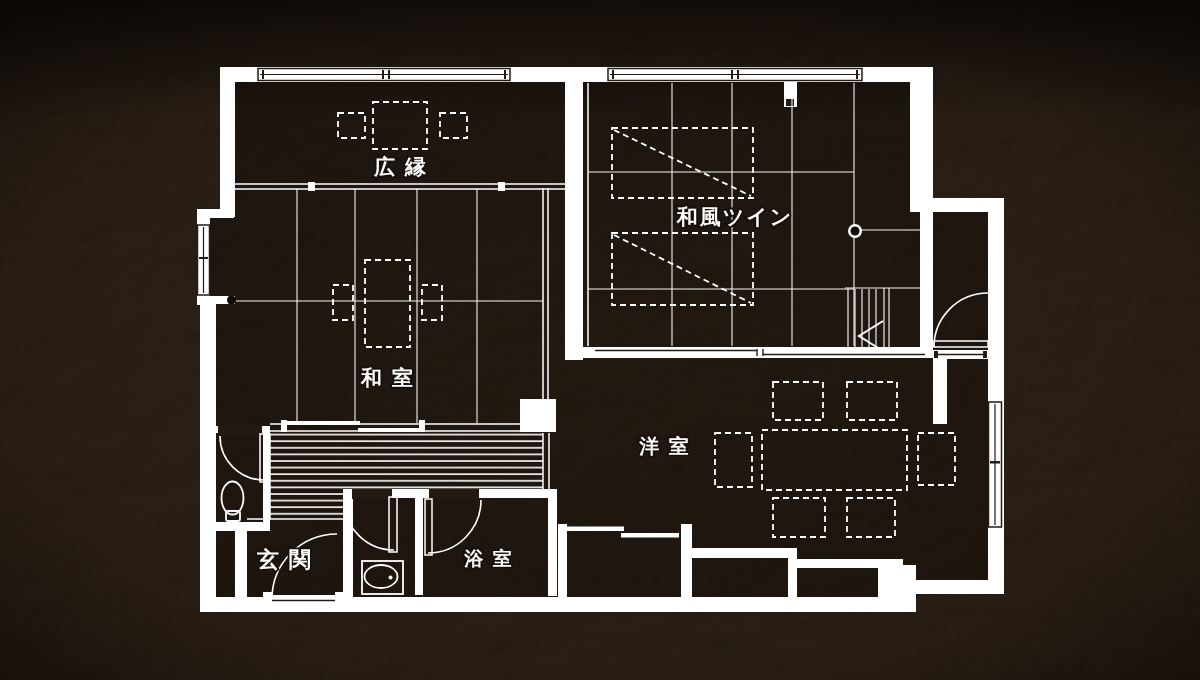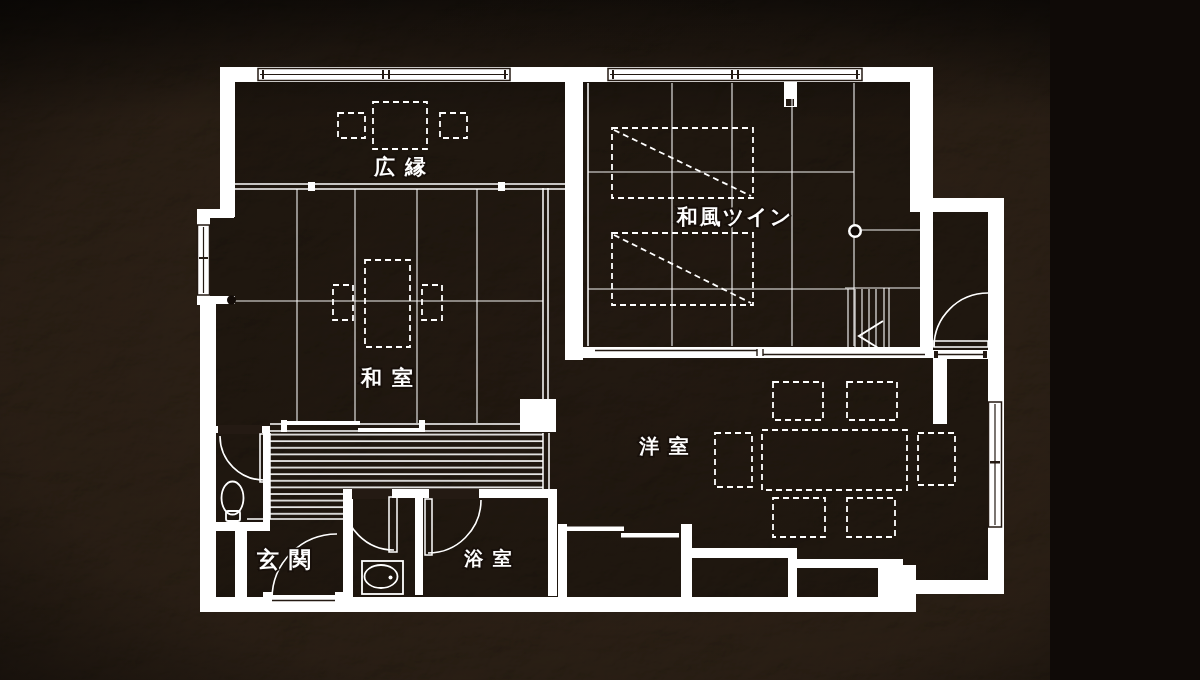--- a/index.html
+++ b/index.html
@@ -1,16 +1,16 @@
 <!DOCTYPE html>
 <html><head>
 <meta charset="utf-8">
 <style>
   html,body{margin:0;padding:0;background:#0f0a07;}
-  .stage{position:relative;width:1050px;height:680px;overflow:hidden;background:#eab308;}
+  .stage{position:relative;width:1200px;height:680px;overflow:hidden;background:#eab308;}
   svg{display:block}
   text.room-label{
     font-family:"Liberation Sans","DejaVu Sans",sans-serif;
     font-weight:700;
     fill:#ffffff;
     stroke:#170f0a;
     stroke-width:3.6px;
     paint-order:stroke;
     letter-spacing:2px;
     text-anchor:middle;

